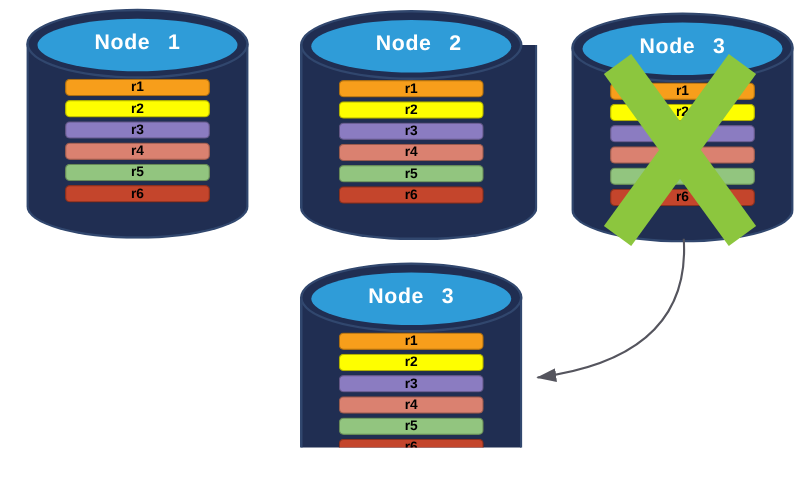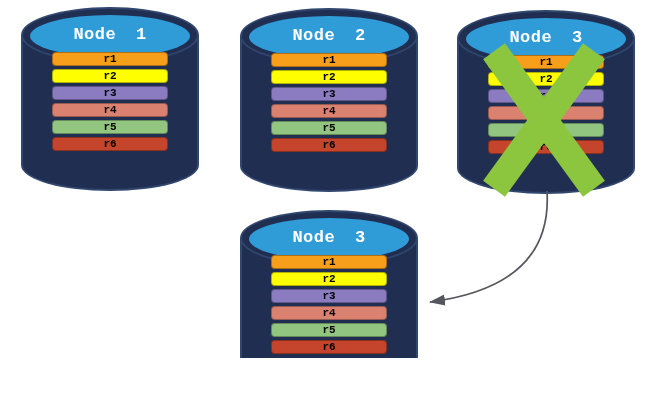--- a/index.html
+++ b/index.html
@@ -1,30 +1,30 @@
 <!DOCTYPE html>
 <html><head>
 <meta charset="utf-8">
 <style>
   html, body { margin: 0; padding: 0; }
   .canvas {
     position: relative;
     width: 646px;
     height: 358px;
     background: var(--bg, #ffffff);
-    font-family: Liberation Mono, monospace;
+    font-family: Liberation Sans, sans-serif;
     overflow: hidden;
   }
   .node {
     position: absolute;
     width: 178px;
     height: 184px;
   }
   .pos-0 { left: 21px;  top: 7px;  }
-  .pos-1 { left: 240px; top: 8px;  }
+  .pos-1 { left: 240px; top: 8px; padding-left: 12px;  }
   .pos-2 { left: 457px; top: 10px; }
   .pos-3 { left: 240px; top: 210px;}
 
   .cyl-body {
     position: absolute;
     left: 0; right: 0;
     top: 28px; bottom: 0;
     background: var(--body, #202E52);
     border: 2px solid var(--edge, #31476E);
     border-top: none;
@@ -58,21 +58,21 @@
     justify-content: center;
     color: #ffffff;
     font-weight: bold;
     font-size: 17px;
     word-spacing: 9px;
     z-index: 3;
     letter-spacing: 0.5px;
   }
   .rows {
     position: absolute;
-    left: 31px; top: 45px;
+    left: 31px; top: 56px;
     width: 116px;
     z-index: 2;
   }
   .row {
     height: 14px;
     line-height: 12px;
     margin-bottom: 3px;
     border-radius: 4px;
     border: 1px solid rgba(0,0,0,0.3);
     box-sizing: border-box;

